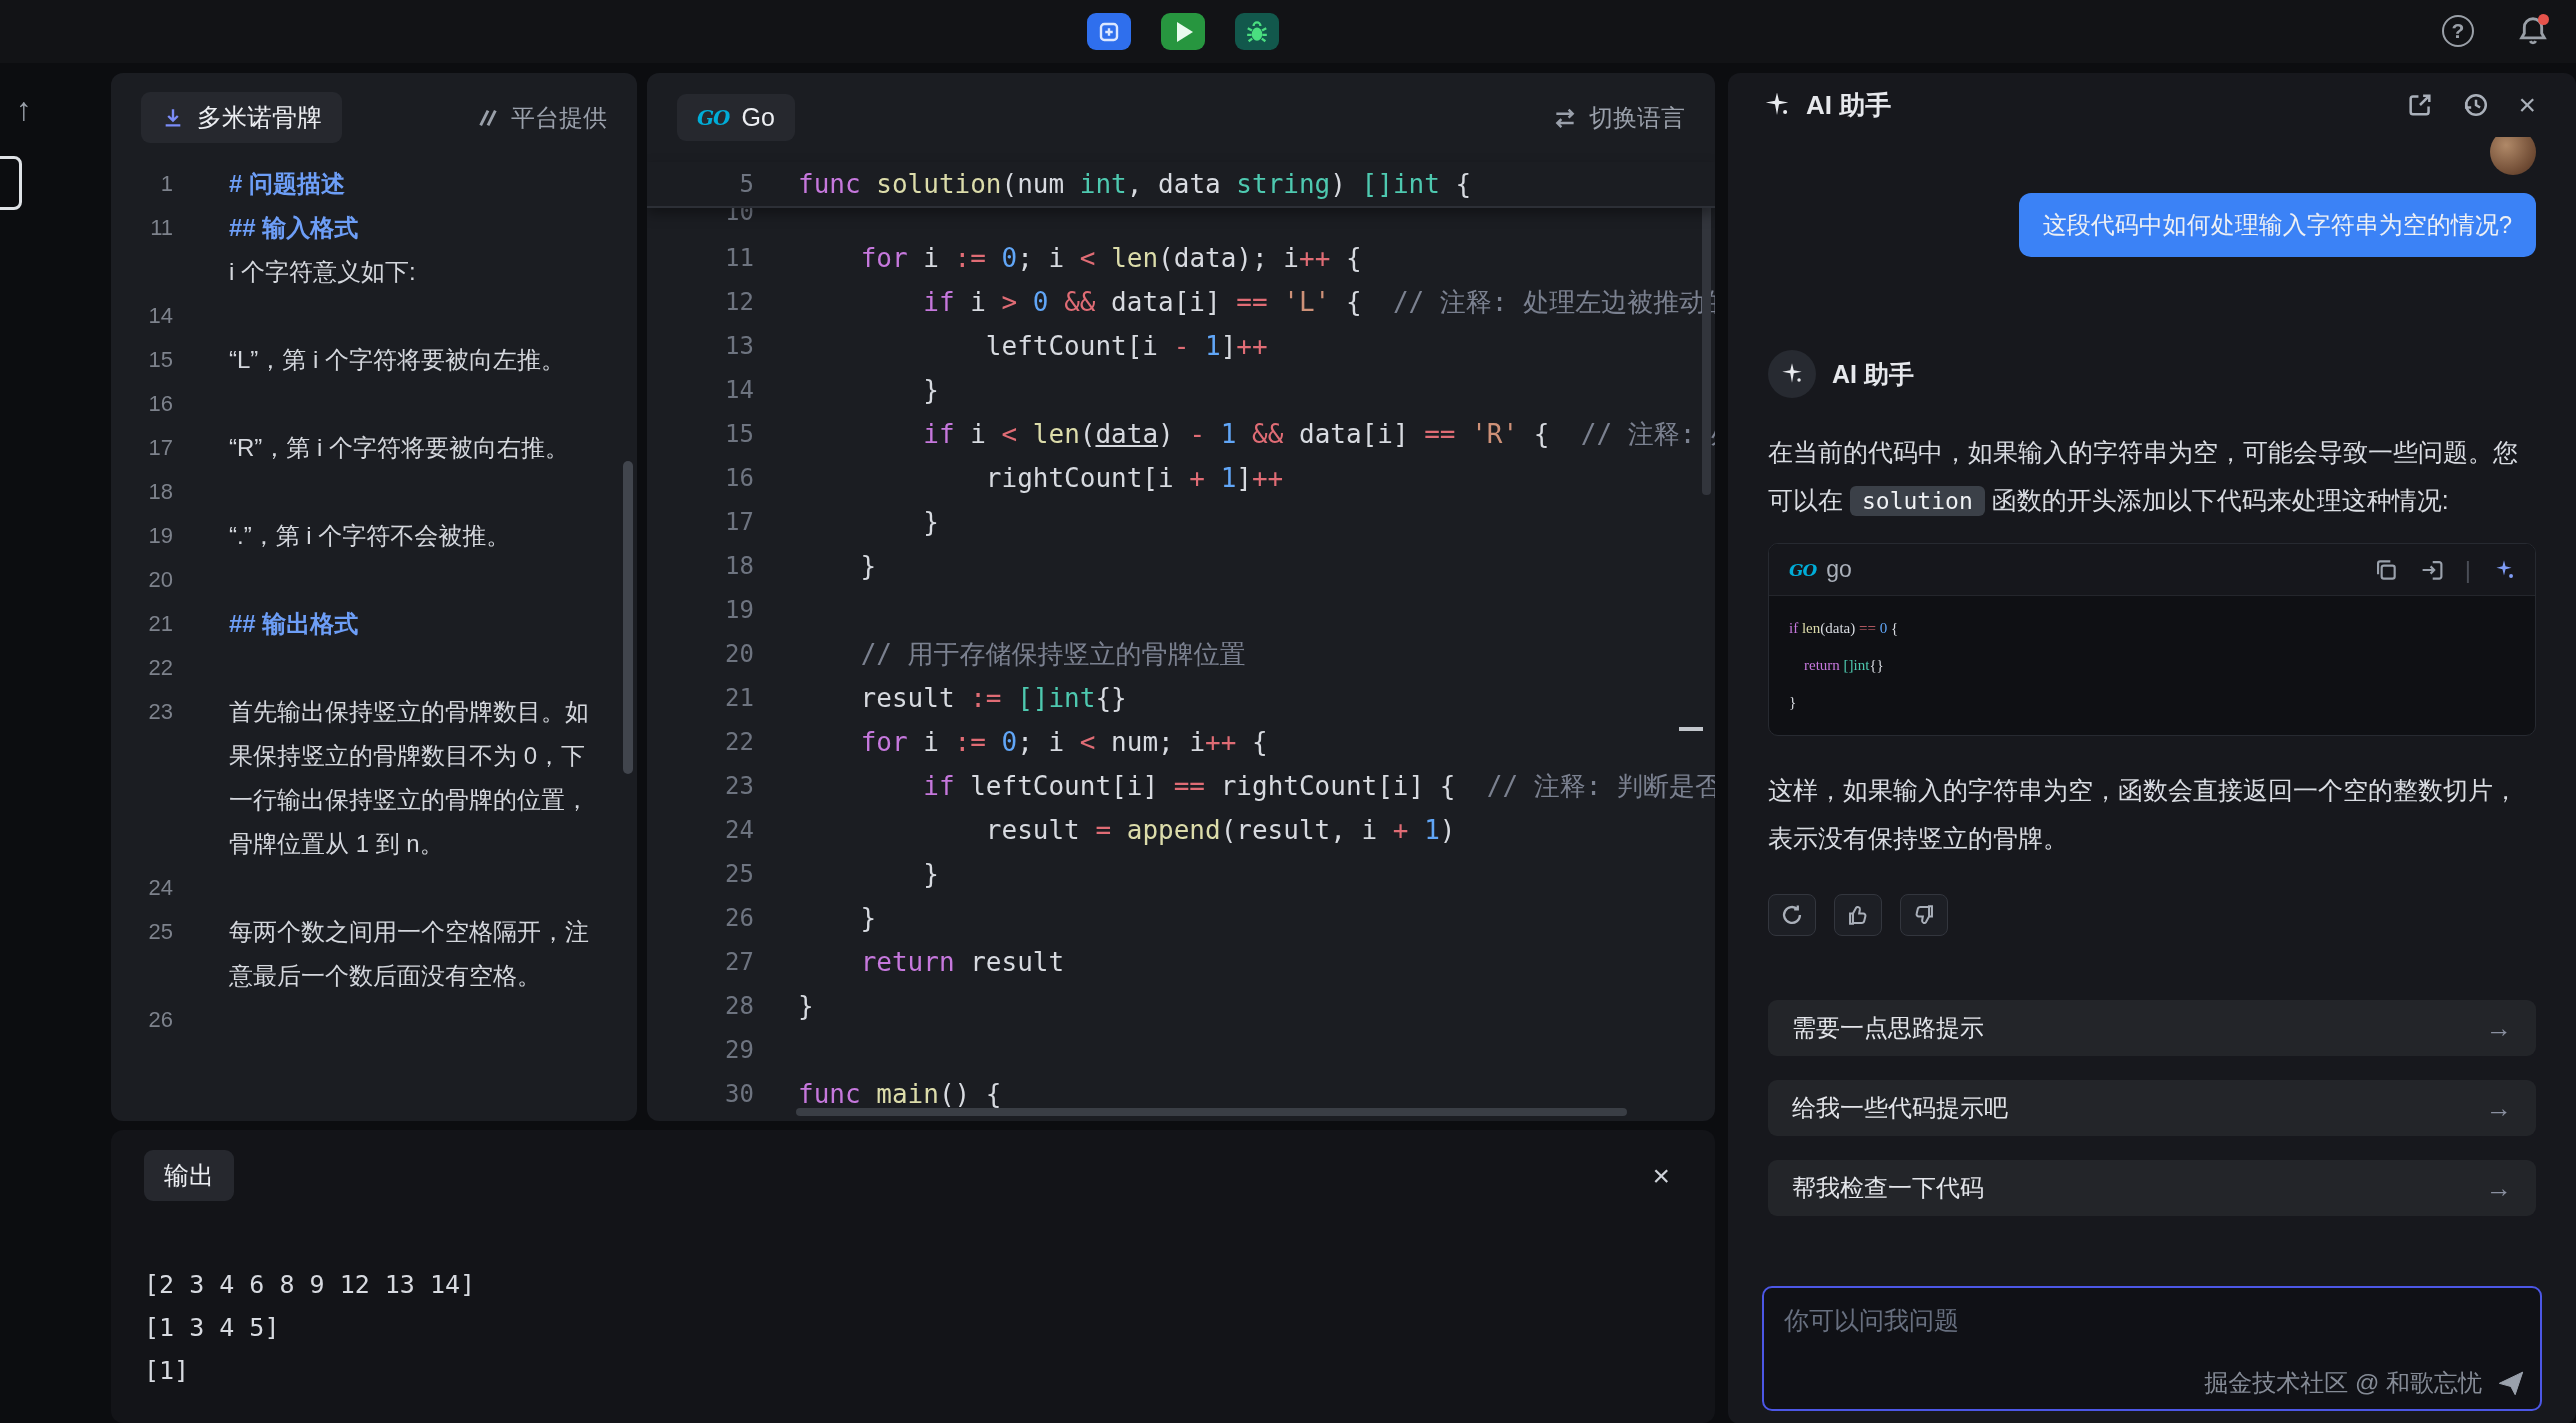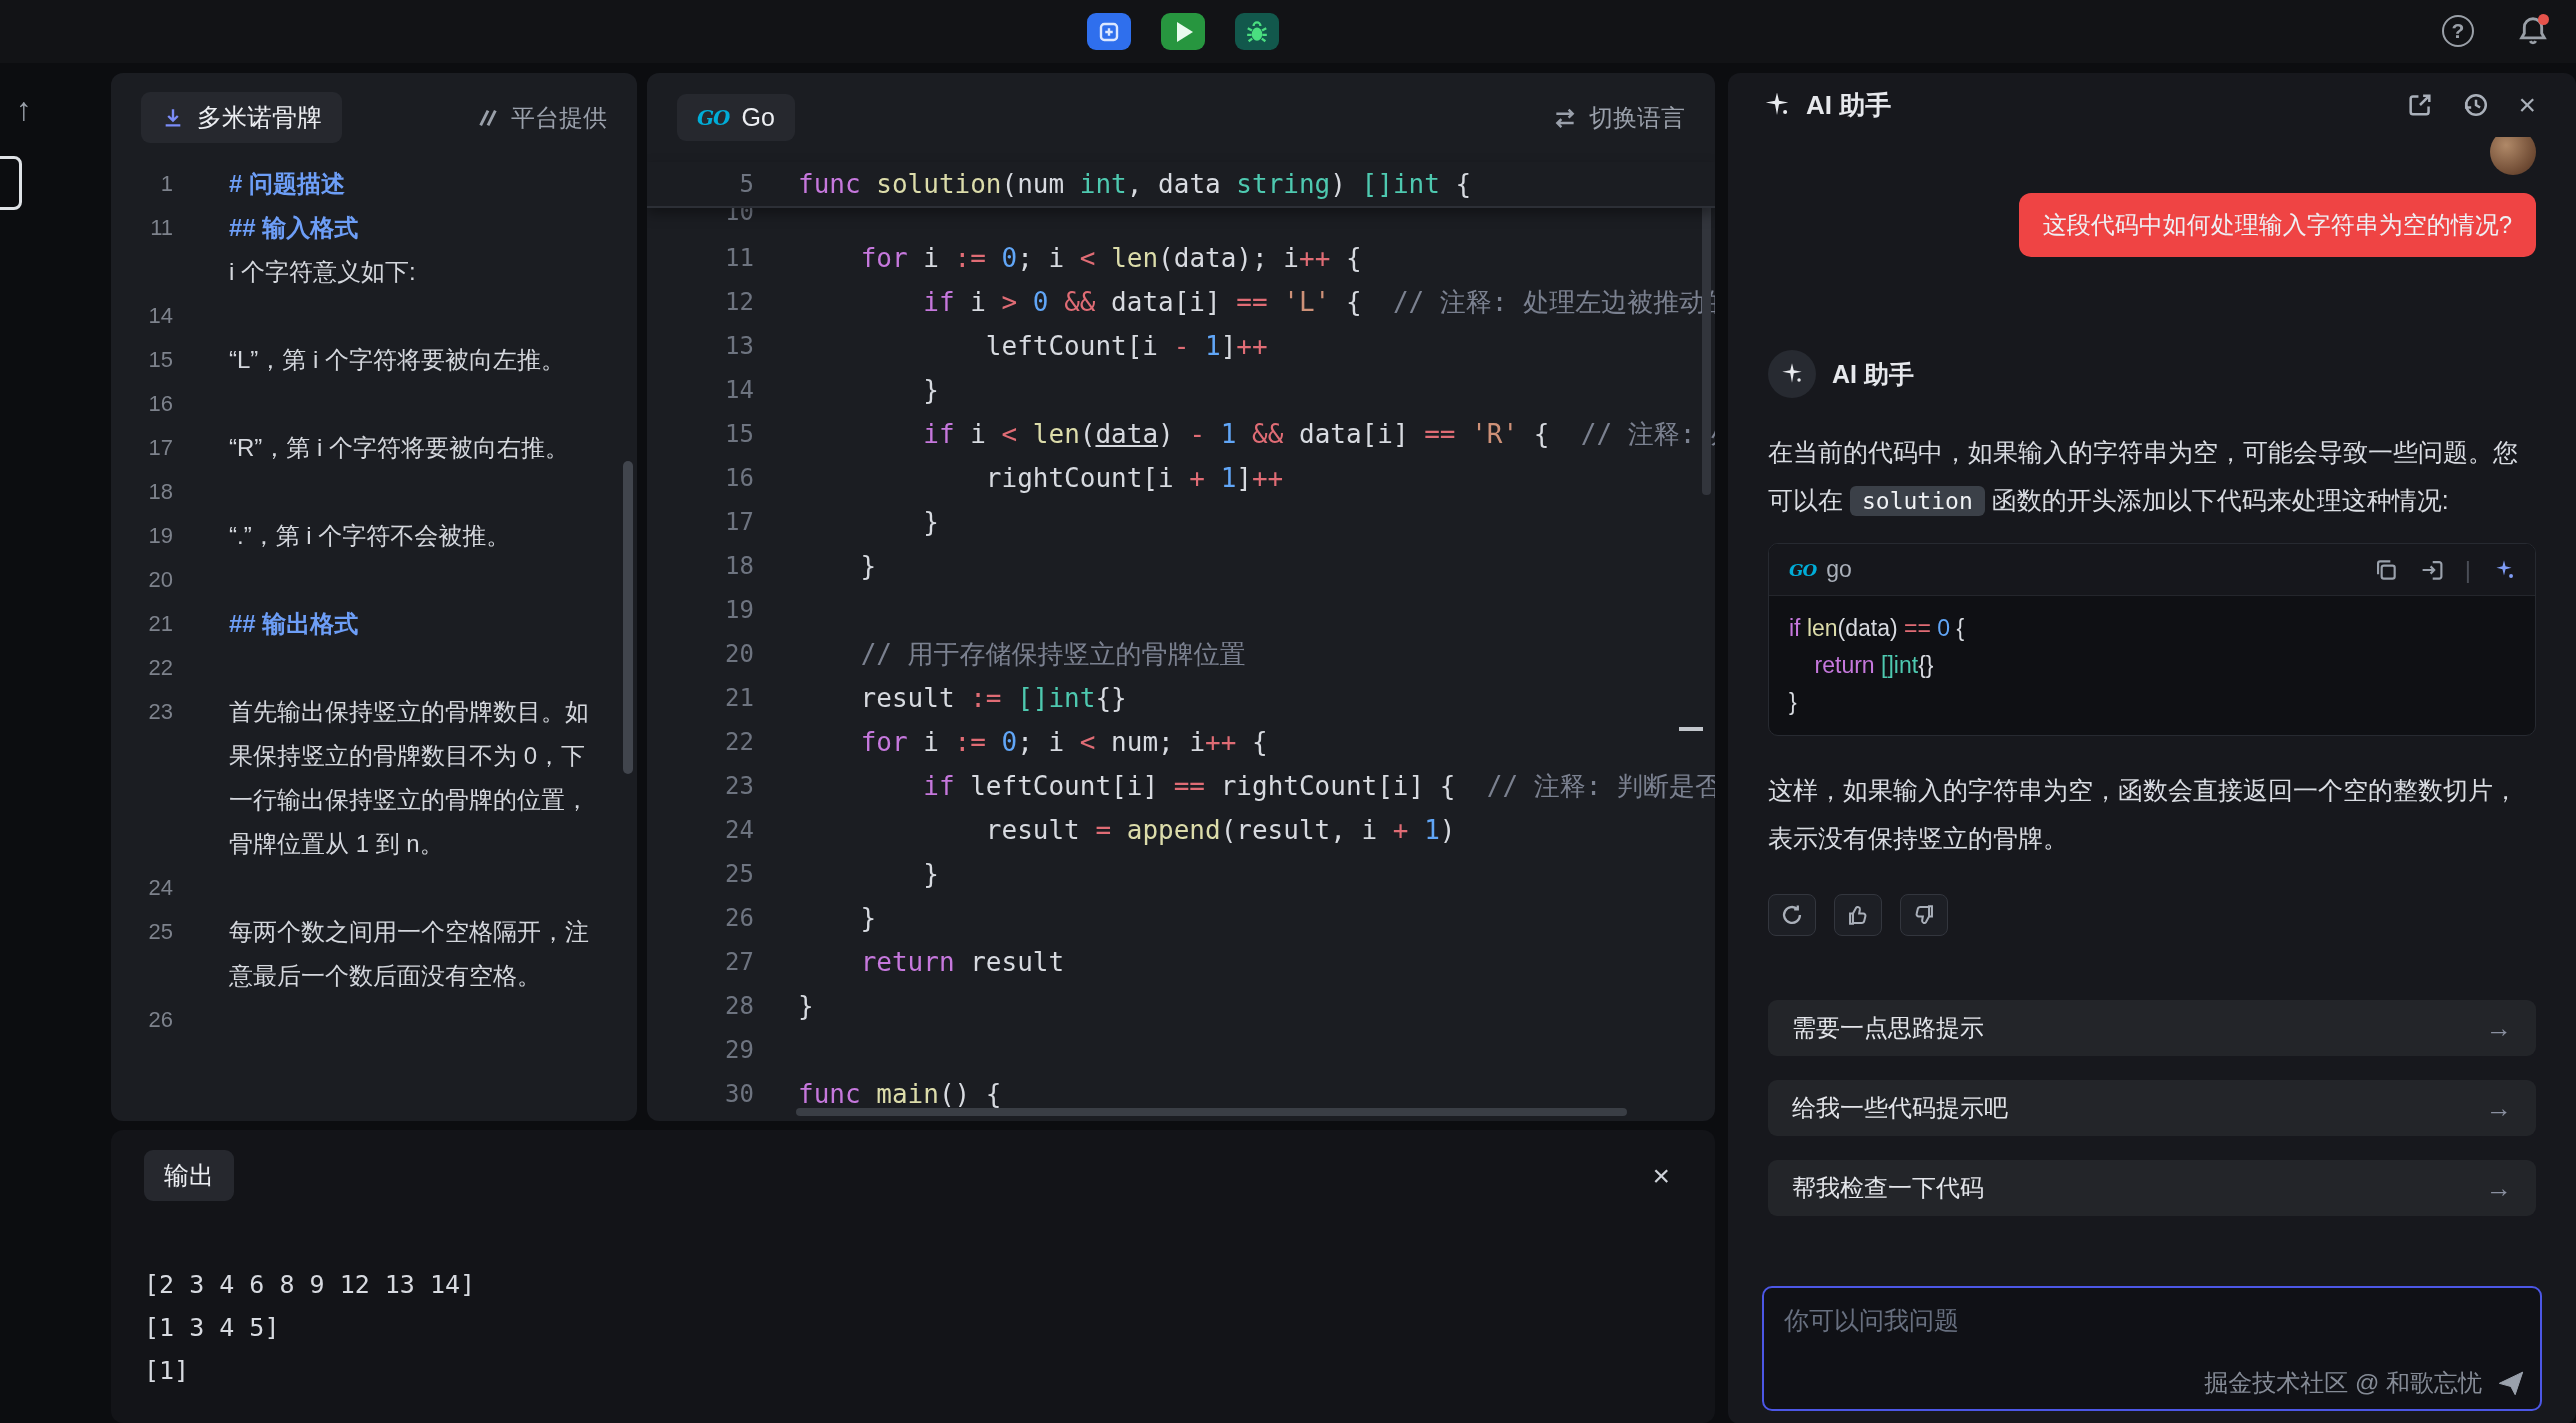--- a/index.html
+++ b/index.html
@@ -57,33 +57,33 @@
   .out-head{display:flex;align-items:center;justify-content:space-between;padding:20px 45px 0 33px;}
   .out-close{color:#cfd3da;font-size:30px;cursor:pointer;background:none;border:none;}
   .out-body{padding:62px 33px 0 33px;font-size:25px;line-height:43px;color:#d7dae0;}
   
   .ai-head{height:64px;flex:none;display:flex;align-items:center;justify-content:space-between;padding:0 40px 0 34px;}
   .ai-title{display:flex;align-items:center;gap:14px;font-size:26px;font-weight:700;}
   .ai-hicons{display:flex;align-items:center;gap:28px;color:#aab0ba;}
   .iconbtn{background:none;border:none;cursor:pointer;color:#aab0ba;display:flex;align-items:center;font-size:30px;}
   .ai-msgs{flex:1;overflow:hidden;position:relative;padding:0 40px;}
   .avatar-partial{position:absolute;right:40px;top:-8px;width:46px;height:46px;border-radius:50%;background:radial-gradient(circle at 35% 35%,#b08968,#6e4a33 70%,#4a3225);}
-  .ububble{margin:56px 0 0 auto;max-width:725px;width:fit-content;background:#ef4444;border-radius:12px;padding:15px 24px;font-size:24px;color:#eef0f4;line-height:34px;}
+  .ububble{margin:56px 0 0 auto;max-width:725px;width:fit-content;background:#3b82f6;border-radius:12px;padding:15px 24px;font-size:24px;color:#eef0f4;line-height:34px;}
   .ai-labelrow{display:flex;align-items:center;gap:16px;margin-top:93px;}
   .ai-avatar{width:48px;height:48px;border-radius:50%;background:#272a31;display:flex;align-items:center;justify-content:center;}
   .ai-label{font-size:25px;font-weight:700;}
   .ai-para{margin-top:30px;font-size:25px;line-height:48px;color:#d9dce2;}
   .chip{background:#3b4048;border-radius:6px;padding:2px 12px;font-size:23px;font-family:"DejaVu Sans Mono","Liberation Mono",monospace;color:#f0f2f5;}
   .ai-codeblock{margin-top:18px;background:#0f1014;border:1px solid #272a31;border-radius:10px;overflow:hidden;}
   .ai-codehead{height:52px;display:flex;align-items:center;justify-content:space-between;padding:0 18px 0 20px;background:#16171c;border-bottom:1px solid #24262c;}
   .ai-codelang{display:flex;align-items:center;gap:10px;color:#aab0ba;font-size:23px;}
   .ai-codeicons{display:flex;align-items:center;gap:20px;color:#9aa1ac;}
   .divid{color:#4a4e57;font-size:24px;}
   .ai-codebody{padding:14px 20px;}
-  .ai-code-line{white-space:pre;font-size:23px;line-height:37px;font-family:Liberation Sans, sans-serif;color:#d7dae0;}
+  .ai-code-line{white-space:pre;font-size:15px;line-height:37px;font-family:Liberation Serif, serif;color:#d7dae0;}
   .ai-actions{display:flex;gap:18px;margin-top:32px;}
   .ghostbtn{width:48px;height:42px;border:1px solid #33363e;background:#1d1f25;border-radius:8px;display:flex;align-items:center;justify-content:center;color:#aab0ba;cursor:pointer;}
   .ai-sugs{flex:none;padding:0 40px;margin-bottom:66px;display:flex;flex-direction:column;gap:24px;}
   .sug{height:56px;background:#232529;border:none;border-radius:9px;display:flex;align-items:center;justify-content:space-between;padding:0 24px;font-size:24px;color:#e3e5ea;cursor:pointer;font-family:inherit;}
   .sug-a{color:#8a90a0;font-size:26px;}
   .ai-inputbox{flex:none;margin:4px 34px 13px 34px;height:125px;border:2.5px solid #4c57e6;border-radius:10px;background:#101116;position:relative;padding:16px 20px;}
   .ai-inputbox textarea{width:100%;height:56px;background:transparent;border:none;outline:none;resize:none;color:#e6e8ec;font-size:25px;font-family:inherit;}
   .ai-inputbox textarea::placeholder{color:#687080;}
   .wmark{position:absolute;right:14px;bottom:10px;display:flex;align-items:center;gap:14px;color:#858b96;font-size:24px;}
   svg{display:block;}

